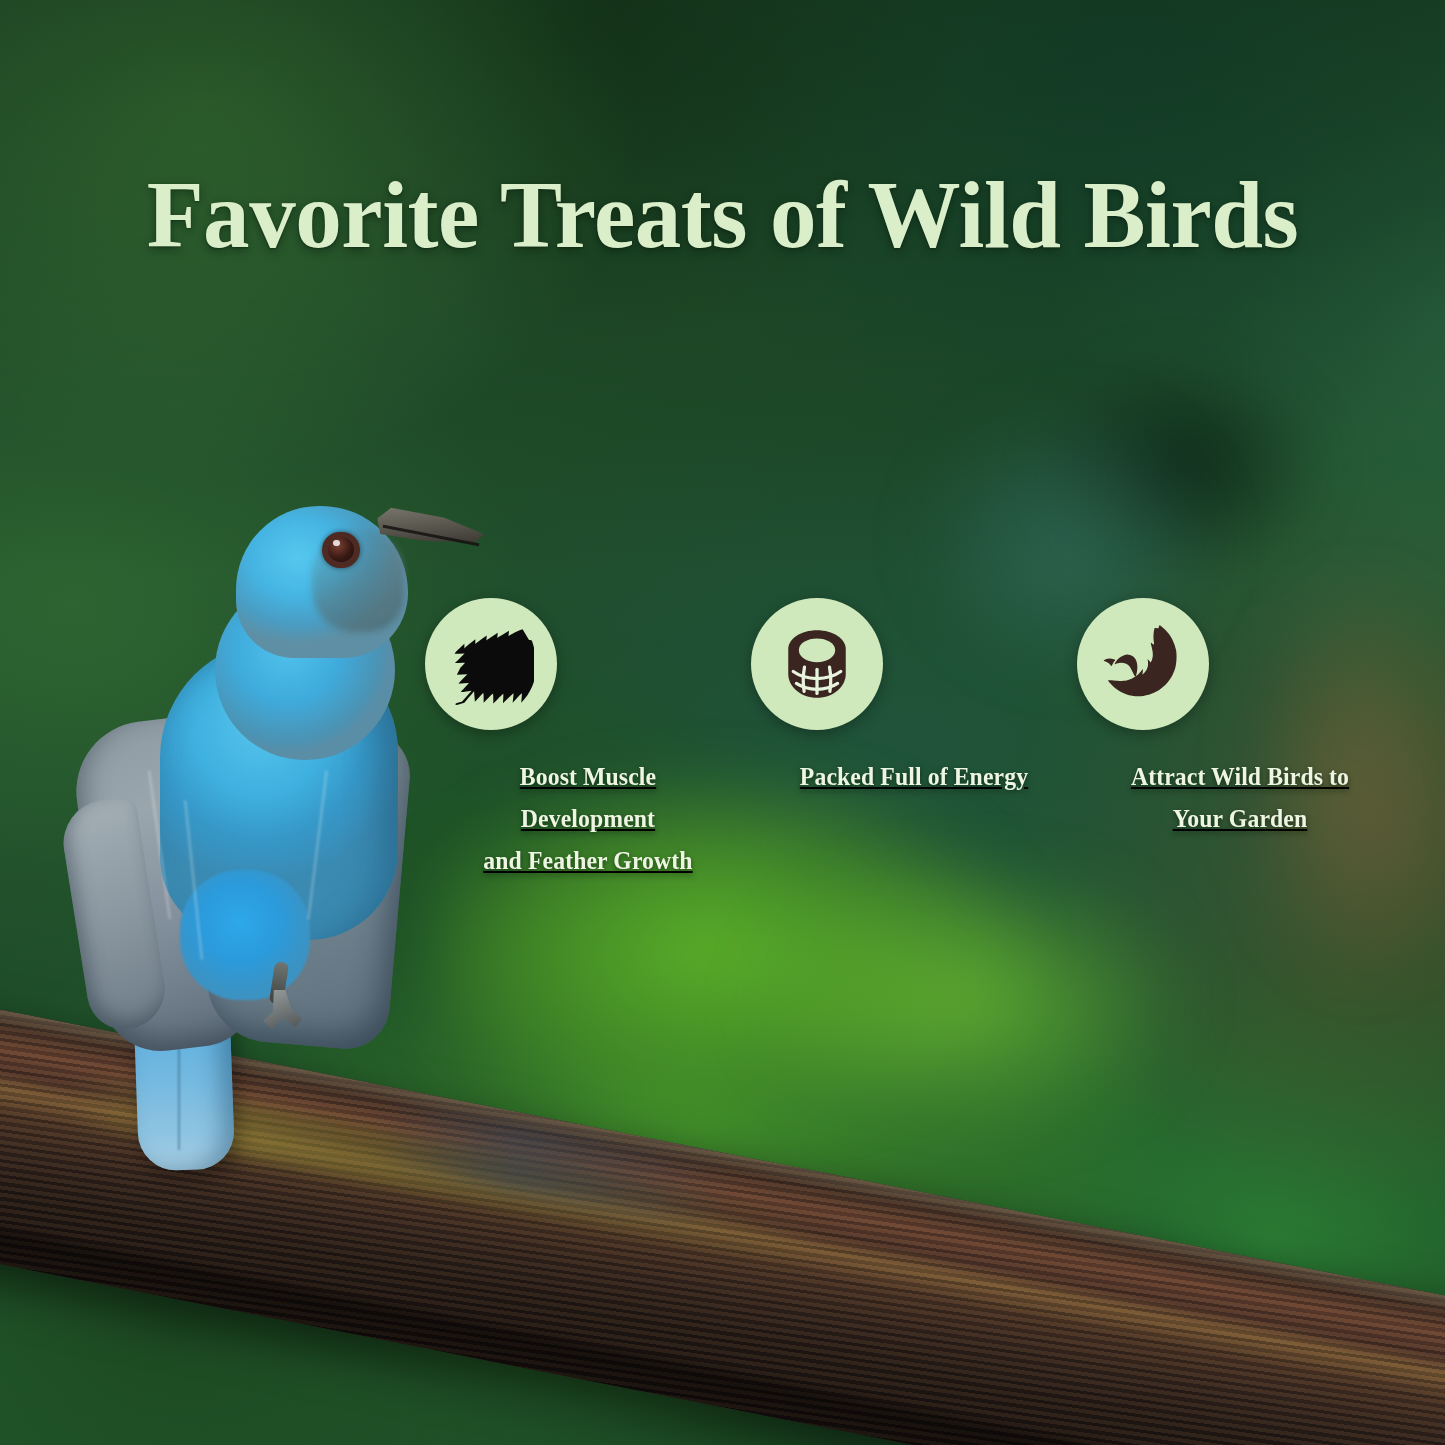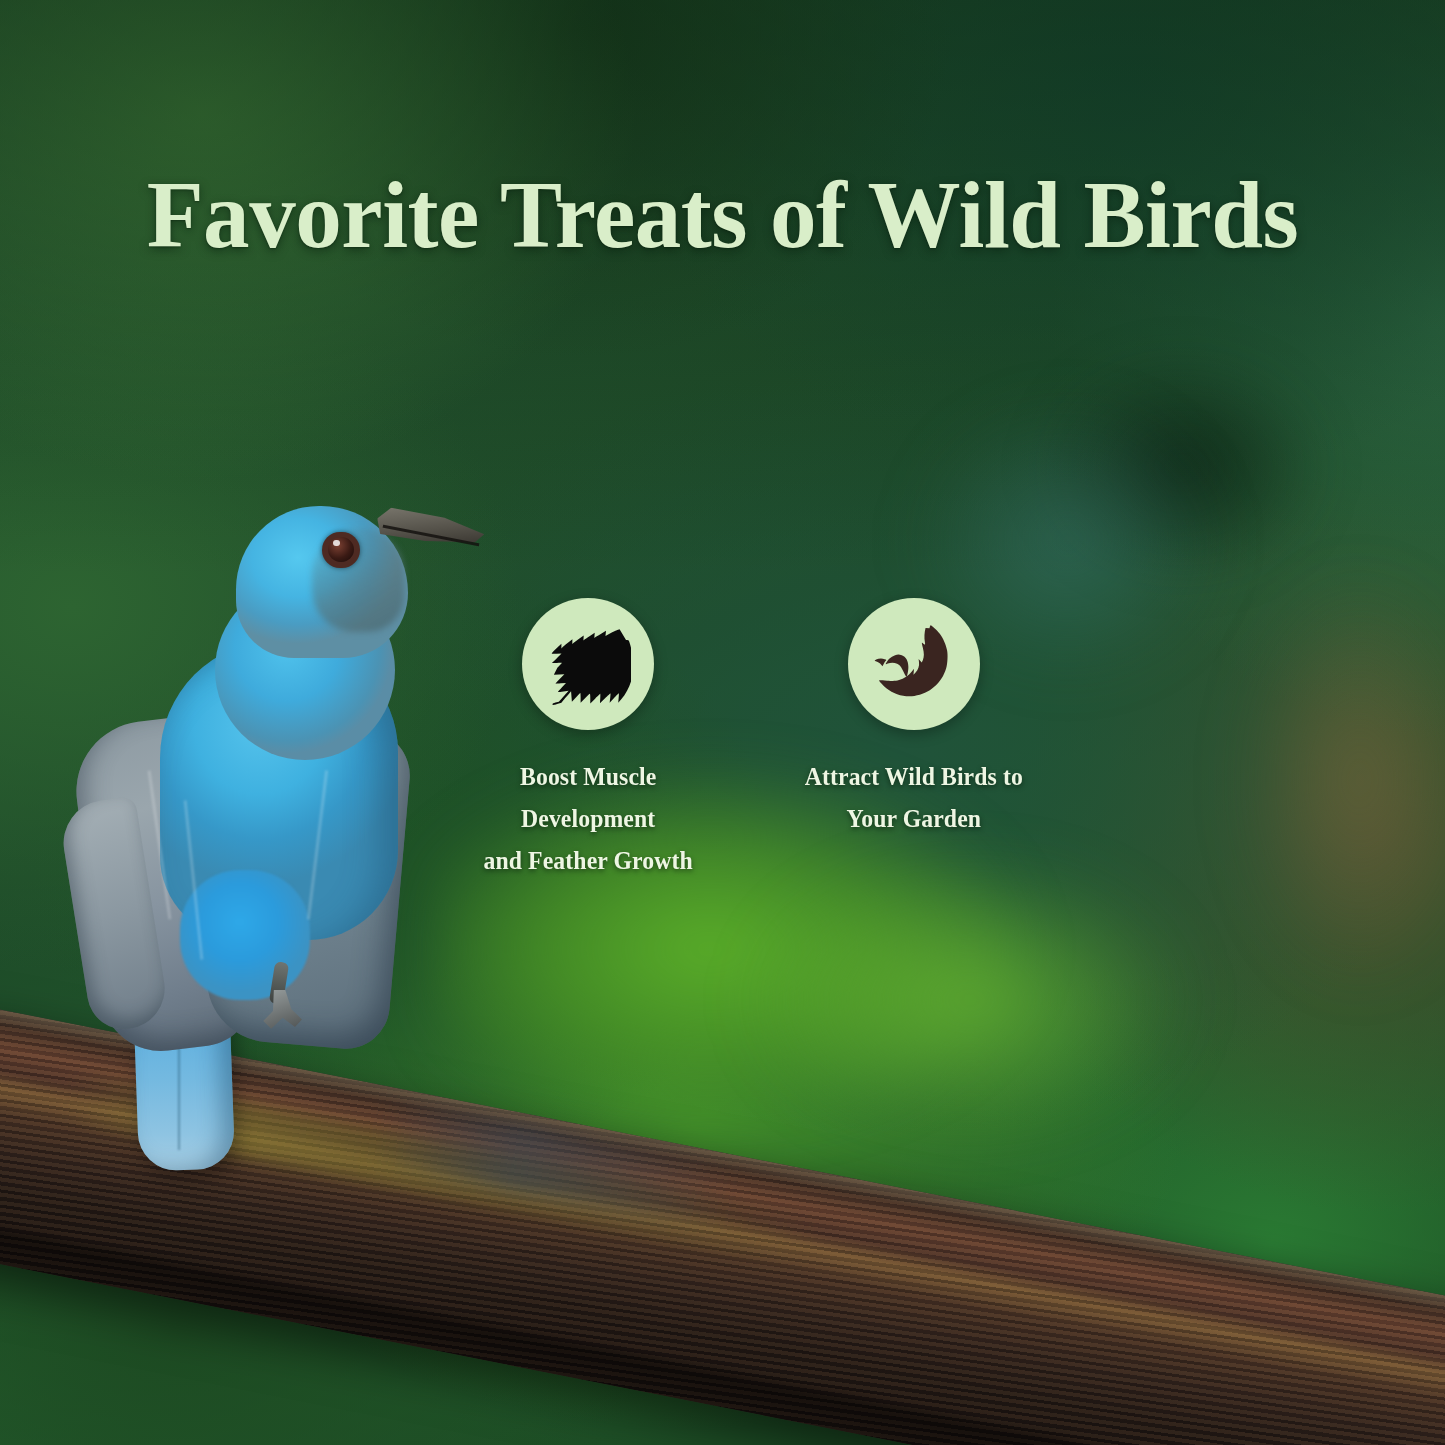--- a/index.html
+++ b/index.html
@@ -216,21 +216,21 @@
     font-family:"Liberation Serif","DejaVu Serif",serif;
     font-weight:700;font-size:96px;line-height:110px;
     letter-spacing:-0.5px;color:#d9eec9;
     transform:scaleX(.97);
     text-shadow:0 3px 10px rgba(8,30,12,.55), 0 1px 2px rgba(8,30,12,.45);
     white-space:nowrap;
   }
 
   
   #features{position:absolute;left:425px;top:598px;width:980px;height:300px;display:flex;}
-  .feature{width:326px;display:flex;flex-direction:column;align-items:center;}
+  .feature{width:326px;display:flex;flex-direction:column;text-decoration:underline;}
   .fcircle{
     width:132px;height:132px;border-radius:50%;
     background:#cfe9bd;display:flex;align-items:center;justify-content:center;
     box-shadow:0 4px 14px rgba(0,0,0,.30);
   }
   .fcaption{
     margin-top:26px;text-align:center;
     font-family:"Liberation Serif","DejaVu Serif",serif;
     font-weight:700;font-size:25px;line-height:42px;
     color:#eef6e3;letter-spacing:.1px;
@@ -294,20 +294,38 @@
           <g fill="#0b0b0b">
             <path d="M55.5 6.2c-1.0 0.2-4.4 1.6-8.2 3.7L45 11.2l0.4-3.9-3.6 2.1c-2.1 1.2-4.0 2.4-4.4 2.7l-0.7 0.5 0.3-3.8-3.6 2.3c-2.0 1.3-3.9 2.6-4.2 2.9l-0.6 0.5 0.2-3.7-3.7 2.6c-2.0 1.4-3.9 2.9-4.2 3.2l-0.6 0.6 0.1-3.7-3.6 2.9c-2.0 1.6-3.8 3.2-4.1 3.5l-0.5 0.6 0.0-3.6-3.4 3.2c-1.9 1.8-3.5 3.5-3.7 3.9-0.2 0.4 0.4 0.4 3.5 0.3l3.7-0.2-0.6 0.7c-0.3 0.4-1.9 2.0-3.6 3.6l-3.0 2.9 3.7-0.1c2.0-0.1 3.7-0.1 3.7 0 0 0.1-1.5 1.7-3.3 3.5L6.6 40l3.9-0.2 3.9-0.2-3.3 3.4c-1.8 1.9-3.3 3.5-3.3 3.6 0 0.1 1.8 0.0 3.9-0.2l3.9-0.3-3.1 3.3c-1.7 1.8-3.0 3.3-2.9 3.4 0.1 0.1 1.9-0.1 4.1-0.4l3.9-0.5-1.5 1.7c-0.8 0.9-2.4 2.7-3.6 4.0L10.3 60l-2.5 0.7c-1.6 0.4-2.4 0.9-2.2 1.4 0.2 0.6 0.9 0.5 3.4-0.3l3.2-1.0 1.3-1.6c0.7-0.9 2.3-2.8 3.6-4.2l2.3-2.7 0.3 3.9 0.3 3.9 3.0-3.2c1.7-1.8 3.2-3.3 3.3-3.3 0.1 0 0.2 1.6 0.2 3.6l0.0 3.6 3.3-3.3c1.8-1.8 3.4-3.3 3.6-3.3 0.2 0 0.3 1.6 0.3 3.6l0.0 3.6 3.6-3.6c2.0-2.0 3.7-3.6 3.8-3.6 0.1 0 0.1 1.6 0 3.5l-0.2 3.6 3.8-3.8c2.1-2.1 3.9-3.7 4.0-3.6 0.1 0.1 0.0 1.7-0.2 3.5l-0.4 3.4 3.3-3.5c1.8-1.9 3.4-3.5 3.5-3.5 0.1 0 0.1 1.6-0.1 3.5l-0.3 3.5 2.4-2.8c3.5-4.1 6.2-9.4 7.6-14.8 1.0-3.9 1.4-12.5 0.8-17.0-0.5-3.6-2.2-10.3-3.0-11.6-0.3-0.5-0.9-0.6-2.0-0.4z"></path>
           </g>
         </svg>
       </div>
       <div class="fcaption">Boost Muscle
 Development
 and Feather Growth</div>
     </div>
 
+    <div class="feature">
+      <div class="fcircle">
+        <svg width="80" height="80" viewBox="0 0 64 64">
+          <g>
+            <path fill="#3a2520" d="M32 5C19.3 5 9 11.7 9 20v20c0 10.5 10.3 19 23 19s23-8.5 23-19V20C55 11.7 44.7 5 32 5z"></path>
+            <ellipse cx="32" cy="21" rx="14.5" ry="9.5" fill="#cfe9bd"></ellipse>
+            <g stroke="#e8f3dd" stroke-width="2.6" fill="none" stroke-linecap="round">
+              <path d="M13 38c5 3.6 12 5.6 19 5.6S46 41.6 51 38"></path>
+              <path d="M15.5 47.5c4.6 3.0 10.6 4.7 16.5 4.7s11.9-1.7 16.5-4.7"></path>
+              <path d="M22 34.5c-1.2 6.6-1.3 13.4-0.3 19.4"></path>
+              <path d="M32 36.2v19.3"></path>
+              <path d="M42 34.5c1.2 6.6 1.3 13.4 0.3 19.4"></path>
+            </g>
+          </g>
+        </svg>
+      </div>
+      <div class="fcaption">Packed Full of Energy</div>
+    </div>
 
     <div class="feature">
       <div class="fcircle">
         <svg width="84" height="84" viewBox="0 0 64 64">
           <path fill="#3a2520" d="M40.8 4.5c-0.9 3.4-1.1 7.3-0.5 10.9 0.3 2.0 0.2 2.2-0.9 1.3-0.7-0.6-1.3-1.0-1.4-0.9-0.1 0.1 0.2 1.8 0.7 3.7 1.1 4.4 1.1 7.2 0 9.6l-0.8 1.8-1.2-1.4-1.2-1.4 0.3 2.3c0.4 3.0-0.5 5.7-2.6 8.0l-1.6 1.8 0.2-2.3 0.2-2.3-1.8 2.3c-2.3 2.9-5.8 5.2-9.6 6.3-2.6 0.7-3.9 0.8-9.1 0.5-3.4-0.2-6.1-0.3-6.1-0.2 0 0.5 3.5 4.3 5.5 5.9 6.0 4.8 13.6 6.9 21.4 5.9 11.4-1.5 20.9-9.7 24.2-21.0 1.1-3.7 1.4-10.1 0.7-13.8-0.8-4.1-3.0-9.2-5.4-12.4-1.9-2.5-6.3-6.7-7.1-6.7-0.3 0-0.7 1.1-0.9 2.4z"></path>
           <path fill="#3a2520" d="M20.2 24.8c-3.5 0.4-6.8 2.4-8.7 5.2-0.6 0.9-1.1 1.8-1.1 2.0 0 0.2 0.7 0.1 1.6-0.3 2.3-0.9 5.0-0.9 7.1 0.1 2.3 1.1 3.1 2.2 5.2 6.7 0.9 2.0 1.8 3.5 2.0 3.3 0.6-0.6 1.4-4.8 1.4-7.5 0-4.6-1.9-7.9-5.0-8.9-1.0-0.3-1.9-0.5-2.5-0.6z"></path>
           <path fill="#3a2520" d="M9.6 28.3c-1.9-0.7-4.6-0.6-6.4 0.3-1.6 0.8-1.6 1.0 0.2 1.5 1.3 0.4 2.5 1.2 3.6 2.5l1.0 1.2 0.9-1.8c0.5-1.0 1.2-2.1 1.6-2.5 0.7-0.7 0.6-0.8-0.9-1.2z"></path>
         </svg>
       </div>
       <div class="fcaption">Attract Wild Birds to

